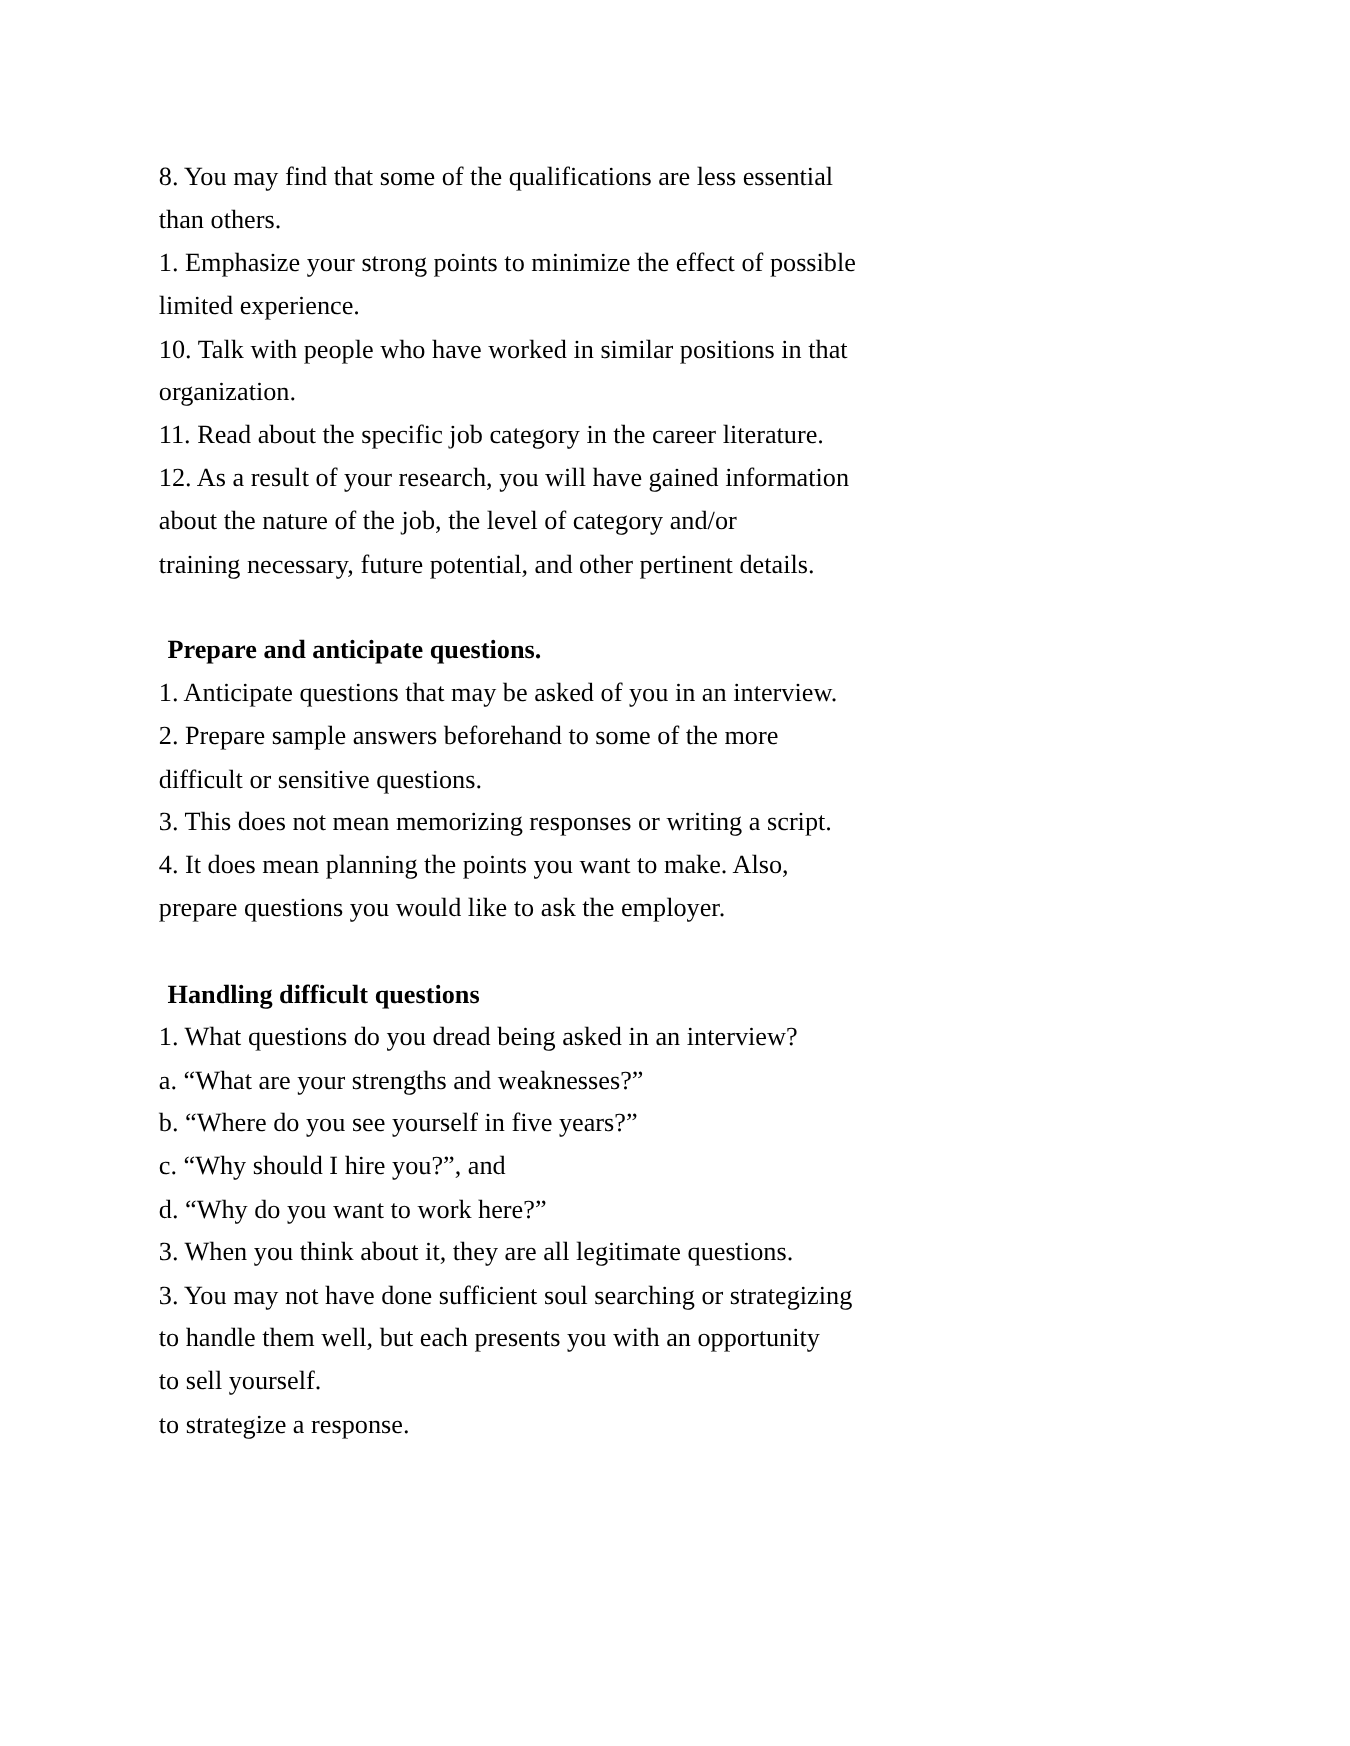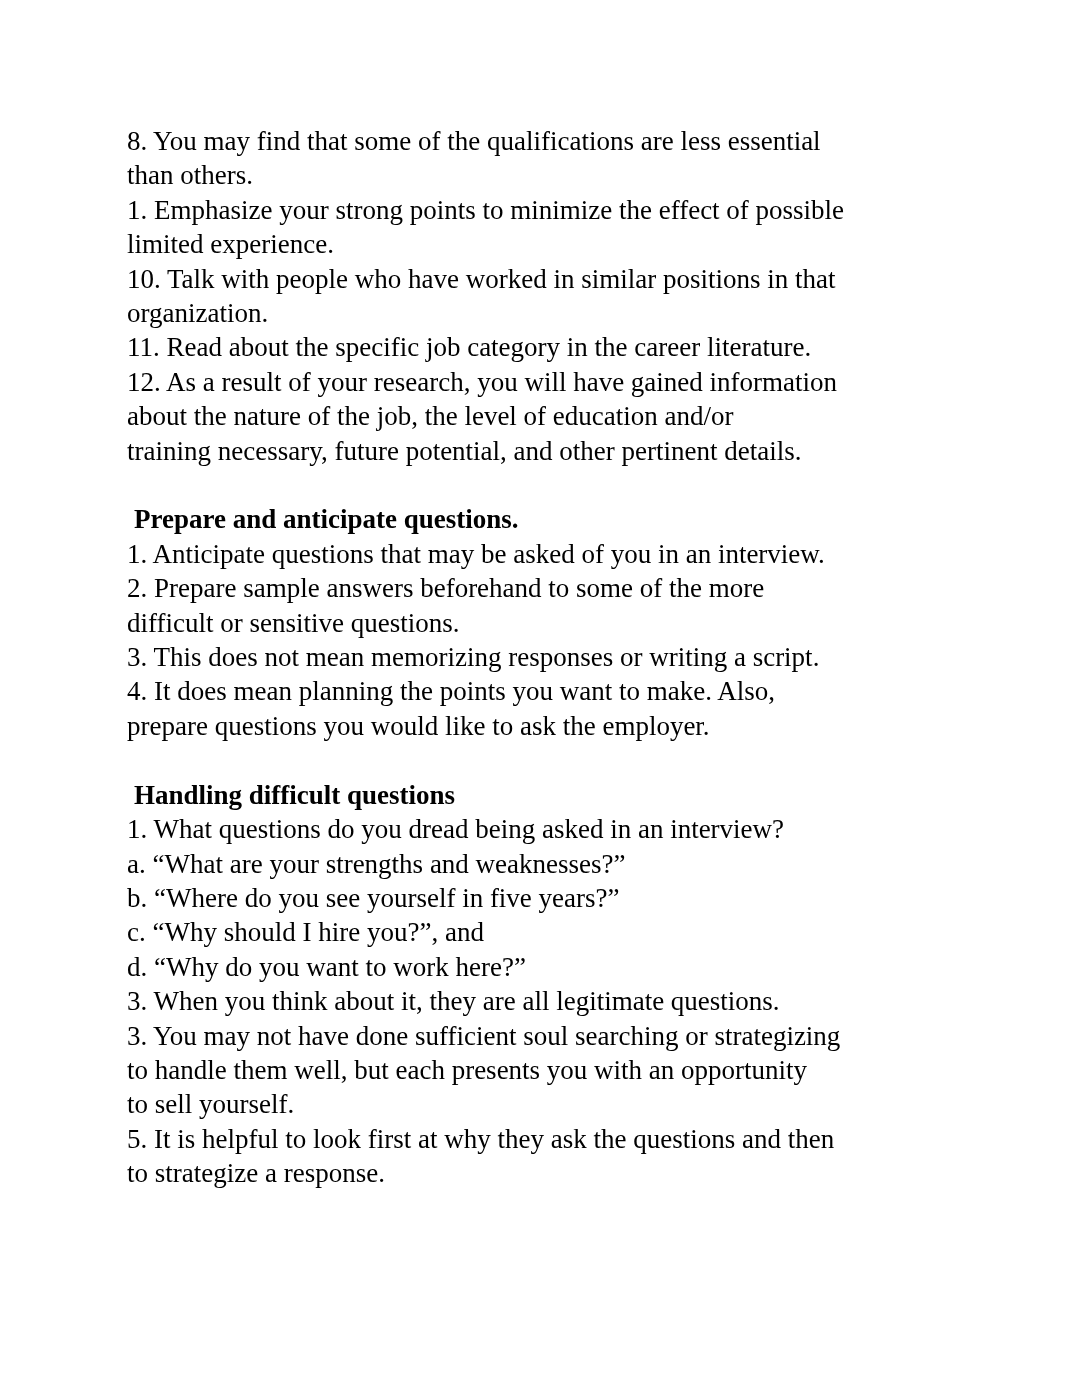--- a/index.html
+++ b/index.html
@@ -12,21 +12,21 @@
     height: 1397px;
     background: #ffffff;
     overflow: hidden;
     font-family: "Liberation Serif", "DejaVu Serif", serif;
     color: #000000;
   }
   .doc-content {
     padding-top: 124px;
     padding-left: 127px;
     padding-right: 290px;
-    font-size: 27px;
+    font-size: 21px;
     line-height: 34.4px;
   }
   .text-line {
     white-space: nowrap;
     font-weight: 400;
   }
   .section-heading {
     font-weight: 700;
     margin-left: 7px;
     white-space: nowrap;
@@ -41,37 +41,36 @@
 <main class="page">
   <div class="doc-content" id="doc-content">
       <div class="text-line">8. You may find that some of the qualifications are less essential</div>
       <div class="text-line">than others.</div>
       <div class="text-line">1. Emphasize your strong points to minimize the effect of possible</div>
       <div class="text-line">limited experience.</div>
       <div class="text-line">10. Talk with people who have worked in similar positions in that</div>
       <div class="text-line">organization.</div>
       <div class="text-line">11. Read about the specific job category in the career literature.</div>
       <div class="text-line">12. As a result of your research, you will have gained information</div>
-      <div class="text-line">about the nature of the job, the level of education and/or</div>
+      <div class="text-line">about the nature of the job, the level of category and/or</div>
       <div class="text-line">training necessary, future potential, and other pertinent details.</div>
       <div class="paragraph-spacer"></div>
       <div class="section-heading">Prepare and anticipate questions.</div>
       <div class="text-line">1. Anticipate questions that may be asked of you in an interview.</div>
       <div class="text-line">2. Prepare sample answers beforehand to some of the more</div>
       <div class="text-line">difficult or sensitive questions.</div>
       <div class="text-line">3. This does not mean memorizing responses or writing a script.</div>
       <div class="text-line">4. It does mean planning the points you want to make. Also,</div>
       <div class="text-line">prepare questions you would like to ask the employer.</div>
       <div class="paragraph-spacer"></div>
       <div class="section-heading">Handling difficult questions</div>
       <div class="text-line">1. What questions do you dread being asked in an interview?</div>
       <div class="text-line">a. “What are your strengths and weaknesses?”</div>
       <div class="text-line">b. “Where do you see yourself in five years?”</div>
       <div class="text-line">c. “Why should I hire you?”, and</div>
       <div class="text-line">d. “Why do you want to work here?”</div>
       <div class="text-line">3. When you think about it, they are all legitimate questions.</div>
       <div class="text-line">3. You may not have done sufficient soul searching or strategizing</div>
       <div class="text-line">to handle them well, but each presents you with an opportunity</div>
       <div class="text-line">to sell yourself.</div>
-      <div class="text-line">5. It is helpful to look first at why they ask the questions and then</div>
       <div class="text-line">to strategize a response.</div>
     </div>
 </main>
 
 </body></html>

